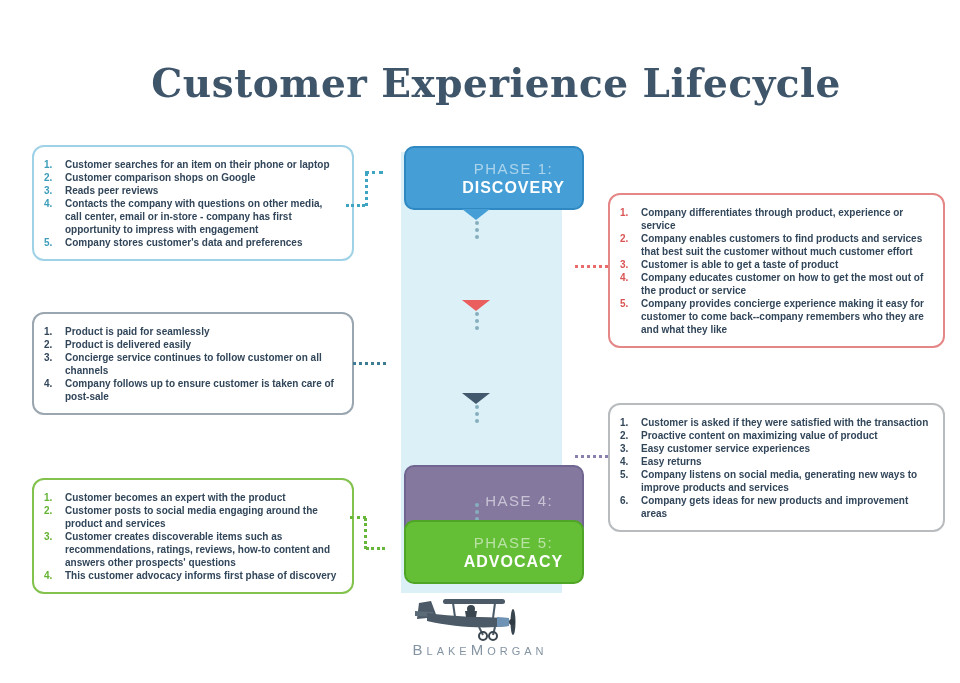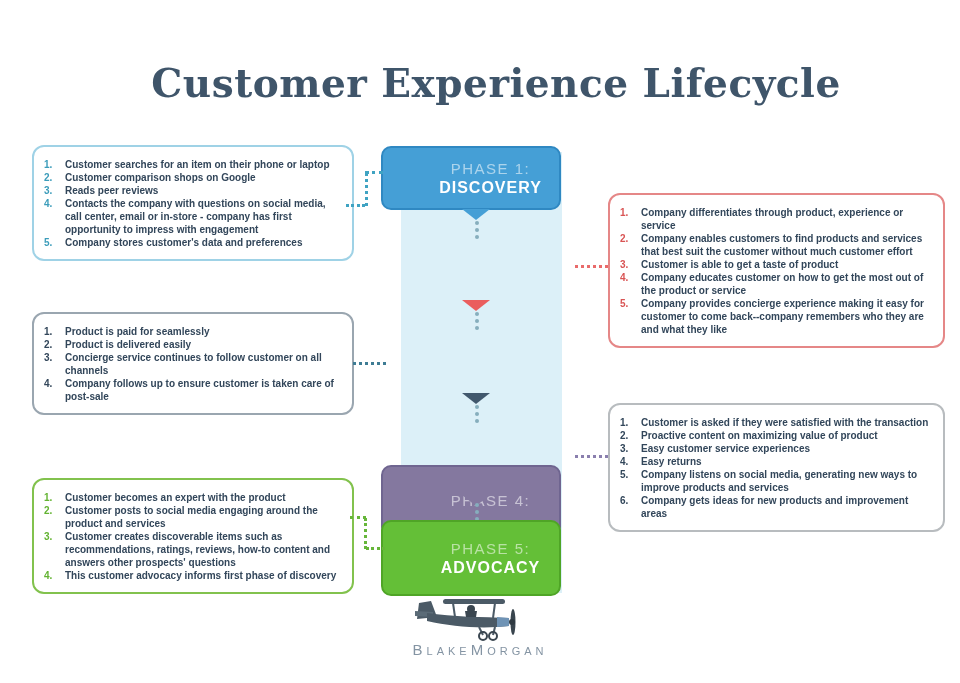--- a/index.html
+++ b/index.html
@@ -10,21 +10,21 @@
   
   .title{
     position:absolute;top:44px;left:0;width:960px;text-align:center;margin:16px;
     font-family:"DejaVu Serif","Liberation Serif",serif;
     font-size:39px;font-weight:bold;letter-spacing:0.5px;
   }
   
   .band{position:absolute;left:401px;top:152px;width:161px;height:441px;}
   
   .phase{
-    position:absolute;left:381px;width:180px;border:2px solid transparent;border-radius:10px;
+    position:absolute;left:404px;width:180px;border:2px solid transparent;border-radius:10px;
     box-sizing:border-box;display:flex;flex-direction:column;align-items:center;justify-content:center;
     text-align:center;
     padding-left:39px;
   }
   .phase-label{font-size:15px;letter-spacing:1.5px;color:rgba(255,255,255,0.55);line-height:1.25;}
   .phase-name{font-size:16px;font-weight:bold;color:#ffffff;letter-spacing:1px;line-height:1.1;max-width:160px;}
   
   .arrow{
     position:absolute;left:462px;width:0;height:0;
     border-left:14px solid transparent;border-right:14px solid transparent;border-top:11px solid #000;
@@ -92,42 +92,42 @@
   <div class="phase" style="top: 424px; height: 72px; background-color: rgb(132, 120, 159); border-color: rgb(111, 101, 144); margin-top: 41px;">
     <div class="phase-label">PHASE 4:</div>
   </div>
   <div class="arrow" style="top: 495px; border-top-color: rgb(132, 120, 159);"></div>
   <div class="vdots" style="top:503px;">
       <span></span>
       <span></span>
       <span></span>
     </div>
 
-  <div class="phase" style="top: 520px; height: 76px; background-color: rgb(100, 191, 55); border-color: rgb(79, 165, 38);">
+  <div class="phase" style="top: 520px; height: 64px; background-color: rgb(100, 191, 55); border-color: rgb(79, 165, 38);">
     <div class="phase-label">PHASE 5:</div>
     <div class="phase-name">ADVOCACY</div>
   </div>
 
   <div class="note-box" style="left: 32px; top: 145px; width: 322px; border-color: rgb(159, 210, 230);">
     <ol style="--accent: #3b9cba;">
         <li>
           <span class="num">1.</span>
           <span class="txt">Customer searches for an item on their phone or laptop</span>
         </li>
         <li>
           <span class="num">2.</span>
           <span class="txt">Customer comparison shops on Google</span>
         </li>
         <li>
           <span class="num">3.</span>
           <span class="txt">Reads peer reviews</span>
         </li>
         <li>
           <span class="num">4.</span>
-          <span class="txt">Contacts the company with questions on social media, call center, email or in-store - company has first opportunity to impress with engagement</span>
+          <span class="txt">Contacts the company with questions on other media, call center, email or in-store - company has first opportunity to impress with engagement</span>
         </li>
         <li>
           <span class="num">5.</span>
           <span class="txt">Company stores customer's data and preferences</span>
         </li>
       </ol>
   </div>
 
   <div class="note-box" style="left: 608px; top: 193px; width: 337px; border-color: rgb(229, 135, 135);">
     <ol style="--accent: #d95454;">

